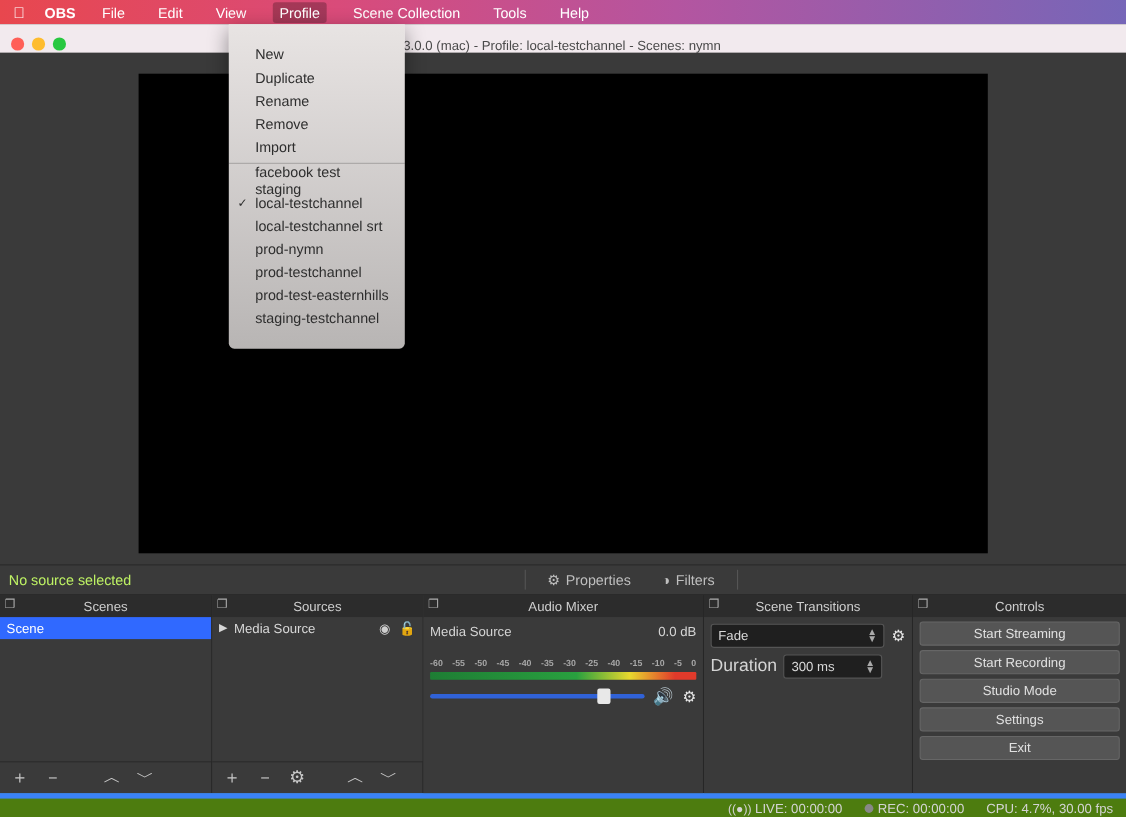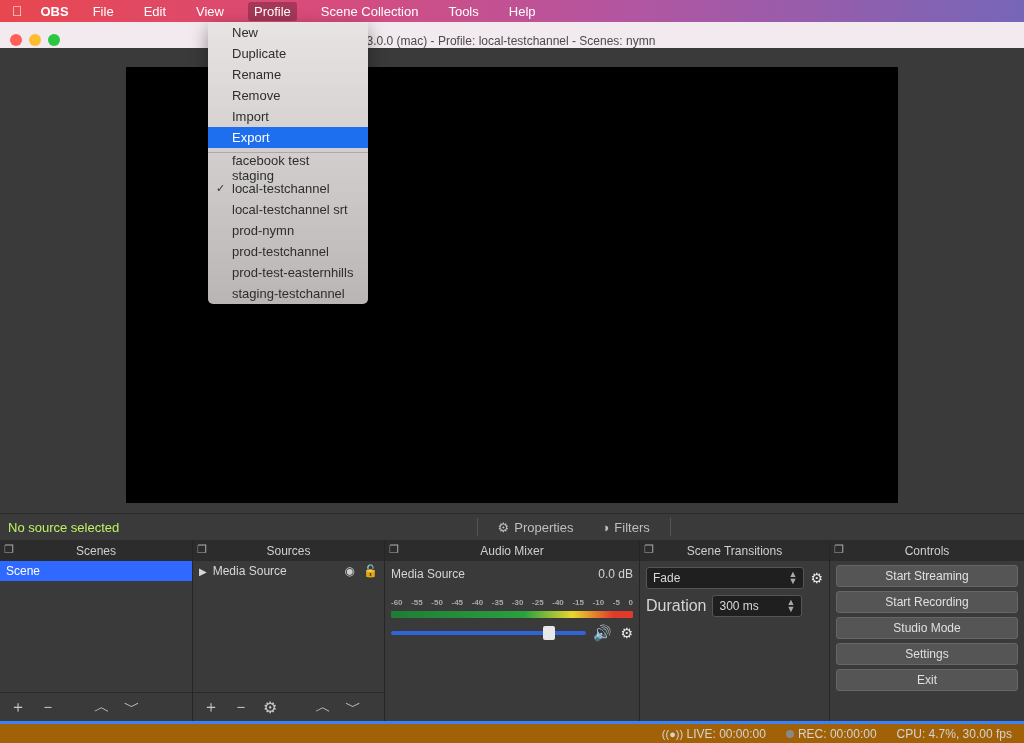--- a/index.html
+++ b/index.html
@@ -62,27 +62,27 @@
   .trans-body { padding:6px; display:flex; flex-direction:column; gap:6px; }
   .select { display:flex; align-items:center; background:#1f1f1f; border:1px solid #555; height:22px; padding:0 6px; font-size:12px; color:#d8d8d8; border-radius:3px; position:relative;}
   .select .ud { margin-left:auto; font-size:9px; color:#aaa; display:flex; flex-direction:column; line-height:7px;}
   .row-inline { display:flex; align-items:center; gap:6px; }
   .row-inline .lab { font-size:16px; }
   .spin { width:90px; }
 
   .ctrl-buttons { display:flex; flex-direction:column; gap:4px; padding:4px 6px 0 6px;}
   .ctrl-btn { height:22px; background:#555; border:1px solid #666; color:#e0e0e0; font-size:12px; display:flex; align-items:center; justify-content:center; border-radius:3px;}
 
-  .dropdown { position:absolute; top:22px; left:208px; width:160px; background:linear-gradient(180deg,#e8e4e3 0%,#b8b5b4 100%); border-radius:0 0 5px 5px; padding:0 0; z-index:100; box-shadow:0 6px 18px rgba(0,0,0,0.4); color:#2e2e2e; font-size:13px;}
+  .dropdown { position:absolute; top:22px; left:208px; width:160px; background:linear-gradient(180deg,#e8e4e3 0%,#b8b5b4 100%); border-radius:0 0 5px 5px; padding:17px 0; z-index:100; box-shadow:0 6px 18px rgba(0,0,0,0.4); color:#2e2e2e; font-size:13px;}
   .dropdown .di { height:21px; display:flex; align-items:center; padding:0 14px 0 24px; position:relative;}
   .dropdown .di.hi { background:#1e6ef0; color:#fff; }
   .dropdown .di .chk { position:absolute; left:8px; font-size:11px;}
   .dropdown hr { border:none; border-top:1px solid rgba(0,0,0,0.18); margin:4px 0;}
 
-  .statusbar { height:22px; background:#a16207; display:flex; align-items:center; justify-content:flex-end; gap:20px; padding:0 12px; font-size:12px; color:#d4d4d4; border-top:3px solid #3b82f6;}
+  .statusbar { height:22px; background:#4d7c0f; display:flex; align-items:center; justify-content:flex-end; gap:20px; padding:0 12px; font-size:12px; color:#d4d4d4; border-top:5px solid #3b82f6;}
   .statusbar .dot { width:8px;height:8px;border-radius:50%;background:#888;display:inline-block;vertical-align:middle;margin-right:4px;}
   .statusbar .live-i { font-size:11px;}
 </style>
 </head>
 <body>
 
 <div class="menubar">
   <span class="apple"></span>
   <span class="appname">OBS</span>
   <span class="mi">File</span>
@@ -93,21 +93,20 @@
   <span class="mi">Tools</span>
   <span class="mi">Help</span>
 </div>
 
 <div class="dropdown">
   <div class="di">New</div>
   <div class="di">Duplicate</div>
   <div class="di">Rename</div>
   <div class="di">Remove</div>
   <div class="di">Import</div>
-  <div class="di hi">Export</div>
   <hr>
   <div class="di">facebook test staging</div>
   <div class="di">
       <span class="chk">✓</span>
       <span>local-testchannel</span>
     </div>
   <div class="di">local-testchannel srt</div>
   <div class="di">prod-nymn</div>
   <div class="di">prod-testchannel</div>
   <div class="di">prod-test-easternhills</div>

